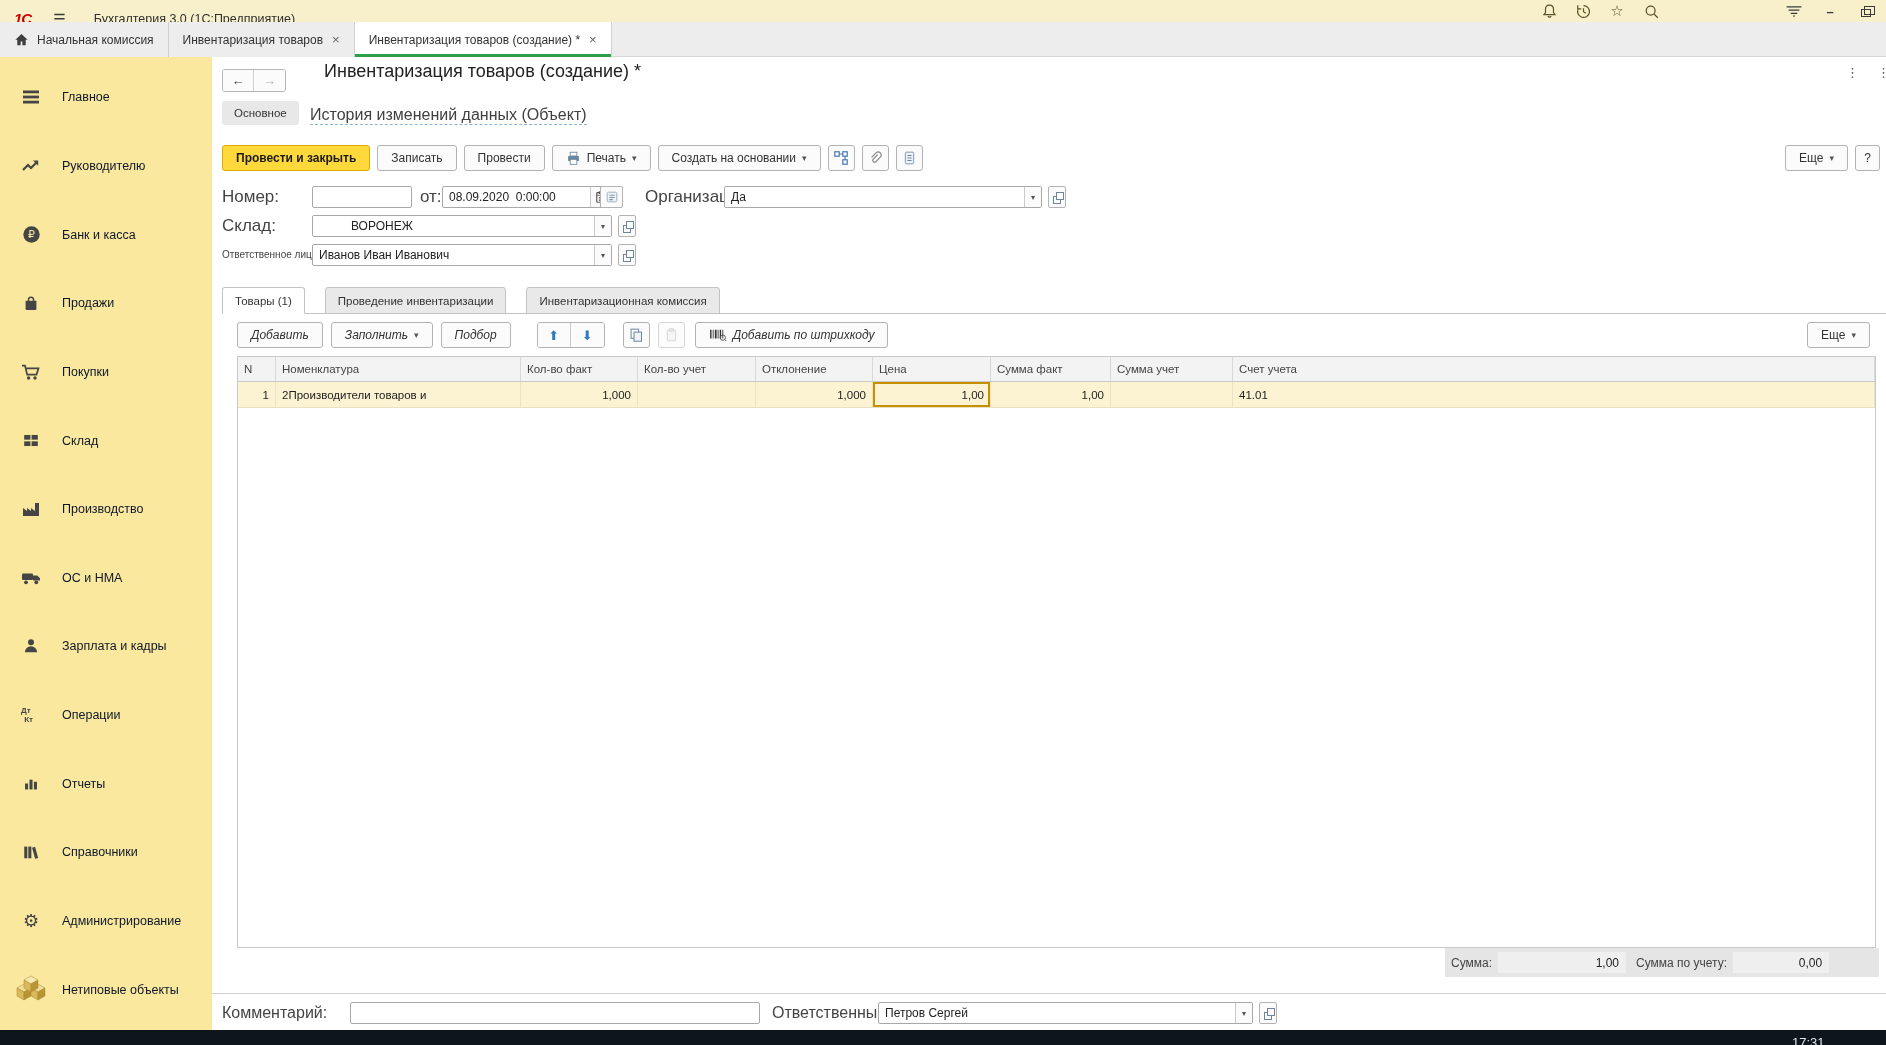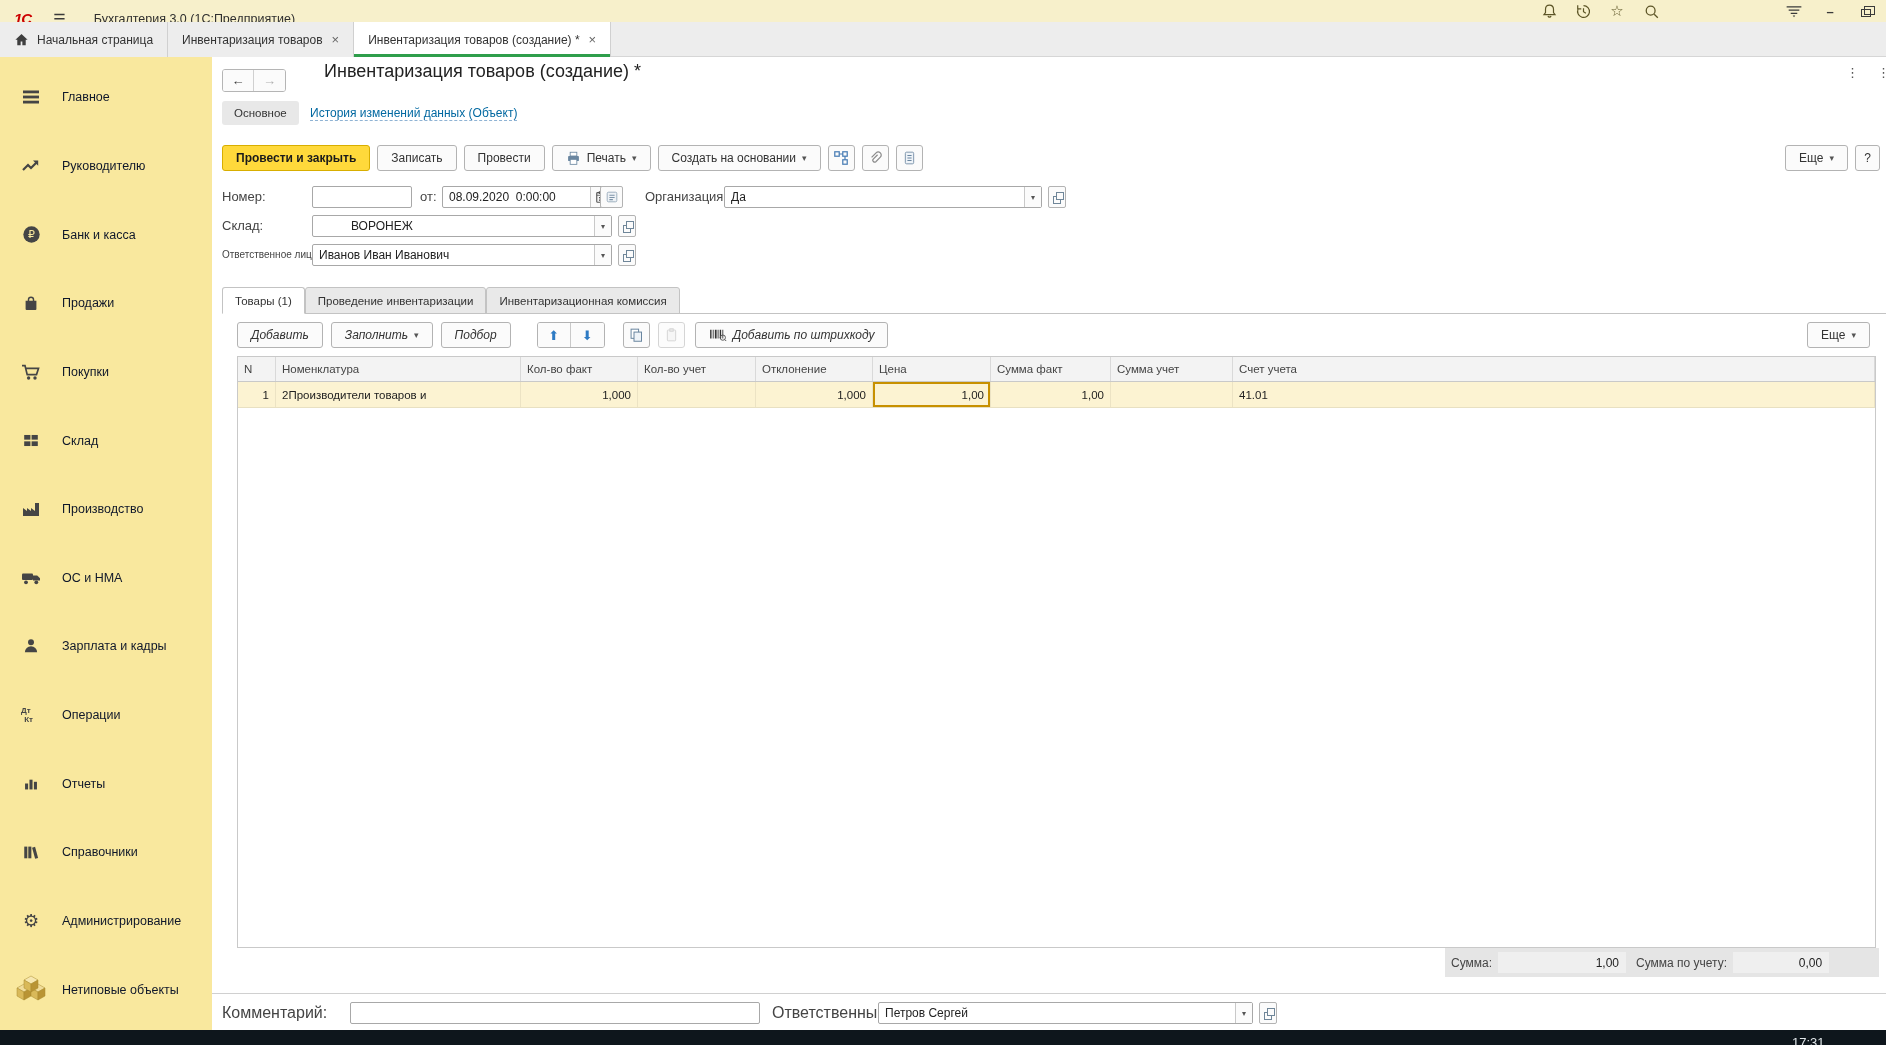--- a/index.html
+++ b/index.html
@@ -41,42 +41,42 @@
   .main { position:absolute; left:212px; top:57px; width:1674px; height:973px; background:#fff; overflow:hidden; }
 
   .navgrp { position:absolute; left:10px; top:12px; display:flex; border:1px solid #b5b5b5; border-radius:3px; overflow:hidden; height:23px; }
   .navbtn { width:31px; display:flex; align-items:center; justify-content:center; background:#fbfbfb; cursor:pointer; font-size:13px; }
   .navbtn.back { color:#3a3a3a; border-right:1px solid #d0d0d0; }
   .navbtn.fwd { color:#b0b0b0; }
   .doc-title { position:absolute; left:112px; top:4px; font-size:18px; color:#222; }
   .dots { position:absolute; top:8px; font-size:13px; color:#555; cursor:pointer; letter-spacing:0; }
 
   .chip { position:absolute; left:10px; top:44px; height:24px; line-height:24px; padding:0 12px; background:#e8e8e8; border-radius:3px; font-size:11.5px; color:#333; cursor:pointer; }
-  .hist-link { position:absolute; left:98px; top:49px; font-size:12px; color:#0369a1; border-bottom:1px dashed #8fb3d4; cursor:pointer; }
+  .hist-link { position:absolute; left:98px; top:49px; font-size:16px; color:#404040; border-bottom:1px dashed #8fb3d4; cursor:pointer; }
 
   .toolbar { position:absolute; left:10px; top:88px; height:26px; display:flex; gap:7px; align-items:flex-end; }
   .btn { height:26px; display:inline-flex; align-items:center; padding:0 13px; background:#fbfbfb; border:1px solid #b3b3b3; border-radius:3px; font-size:12px; color:#333; cursor:pointer; gap:6px; white-space:nowrap; }
   .btn.primary { background:#ffd93b; border-color:#d8ae00; font-weight:bold; color:#1a1a1a; }
   .btn .caret { font-size:9px; color:#555; }
   .iconbtn { width:27px; padding:0; justify-content:center; }
   .tb-right { position:absolute; top:88px; right:6px; display:flex; gap:7px; }
   .helpbtn { width:25px; padding:0; justify-content:center; }
 
-  .flabel { position:absolute; font-size:13px; color:#444; height:21px; line-height:21px; white-space:nowrap; }
+  .flabel { position:absolute; font-size:17px; color:#444; height:21px; line-height:21px; white-space:nowrap; }
   .field { position:absolute; height:22px; border:1px solid #a8a8a8; border-radius:2px; background:#fff; display:flex; align-items:center; font-size:12px; color:#222; cursor:text; }
   .field .ftext { flex:1; padding:0 6px; white-space:pre; overflow:hidden; }
   .field .dd { width:17px; align-self:stretch; border-left:1px solid #c9c9c9; display:flex; align-items:center; justify-content:center; font-size:8px; color:#555; cursor:pointer; background:#fbfbfb; }
   .field .calbtn { width:23px; align-self:stretch; border-left:1px solid #c9c9c9; display:flex; align-items:center; justify-content:center; background:#fbfbfb; cursor:pointer; }
   .open-btn { position:absolute; width:18px; height:22px; border:1px solid #b3b3b3; border-radius:2px; background:#fbfbfb; cursor:pointer; }
   .open-btn::before { content:""; position:absolute; left:4px; top:9px; width:6px; height:6px; border:1px solid #6f8699; }
   .open-btn::after { content:""; position:absolute; left:7px; top:5px; width:6px; height:6px; border:1px solid #6f8699; background:#fbfbfb; }
   .sqbtn { position:absolute; width:23px; height:22px; border:1px solid #b3b3b3; border-radius:2px; background:#fbfbfb; display:flex; align-items:center; justify-content:center; cursor:pointer; }
 
   .dtabs { position:absolute; left:10px; top:230px; display:flex; }
-  .dtab { height:27px; line-height:26px; padding:0 12px; background:#e9e9e9; border:1px solid #c3c3c3; border-radius:3px 3px 0 0; margin-right:0; font-size:11.5px; color:#333; cursor:pointer; }
+  .dtab { height:27px; line-height:26px; padding:0 12px; background:#e9e9e9; border:1px solid #c3c3c3; border-radius:3px 3px 0 0; margin-right:20px; font-size:11.5px; color:#333; cursor:pointer; }
   .dtab.active { background:#fff; border-bottom-color:#fff; position:relative; z-index:2; }
   .pane-line { position:absolute; left:10px; right:0; top:256px; height:1px; background:#c3c3c3; }
 
   .tbl-toolbar { position:absolute; left:25px; top:265px; height:26px; display:flex; align-items:center;font-style:italic; }
   .sp8{width:8px}.sp18{width:18px}.sp26{width:26px}.sp10{width:10px}
   .updown { display:flex; border:1px solid #b3b3b3; border-radius:3px; overflow:hidden; height:26px; }
   .udbtn { width:33px; display:flex; align-items:center; justify-content:center; background:#fbfbfb; color:#2e7bc4; font-size:13px; cursor:pointer; }
   .udbtn:first-child { border-right:1px solid #c9c9c9; }
   .btn.disabled { opacity:.55; cursor:default; }
   .tt-more { position:absolute; right:16px; top:265px; }
@@ -148,21 +148,21 @@
   </span>
 </div>
 
 <div class="tabbar">
   <div class="wtab">
     <span class="home-ico">
       <svg width="15" height="15" viewBox="0 0 16 16" fill="#3f3f3f">
           <path d="M8 2L1.5 8.2h2V14h3.6v-4h1.8v4h3.6V8.2h2z"></path>
         </svg>
     </span>
-    <span>Начальная страница</span>
+    <span>Начальная комиссия</span>
   </div>
   <div class="wtab">
     <span>Инвентаризация товаров</span>
     <span class="x">×</span>
   </div>
   <div class="wtab active">
     <span>Инвентаризация товаров (создание) *</span>
     <span class="x">×</span>
   </div>
 </div>

